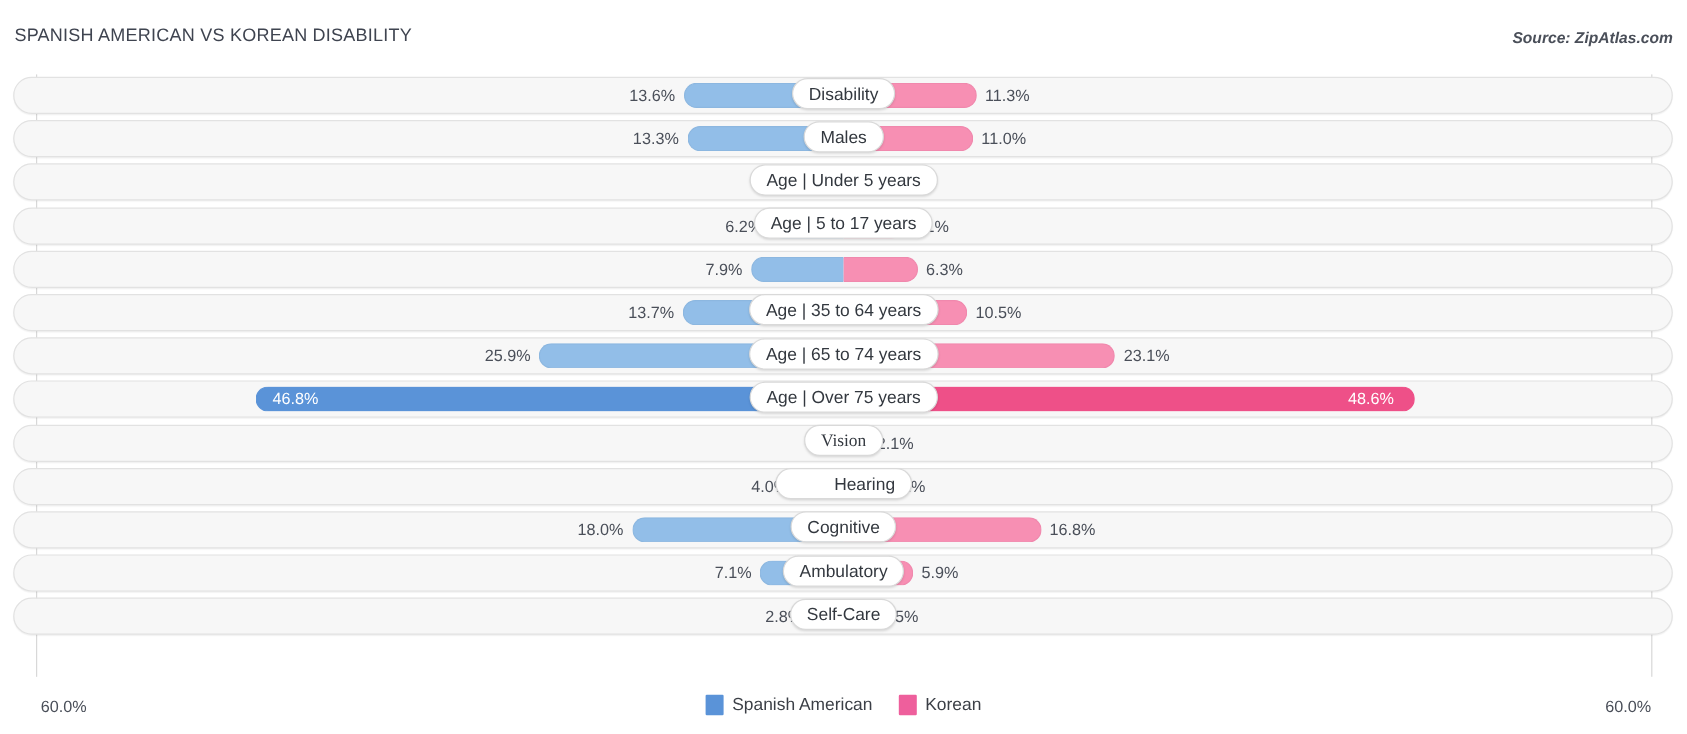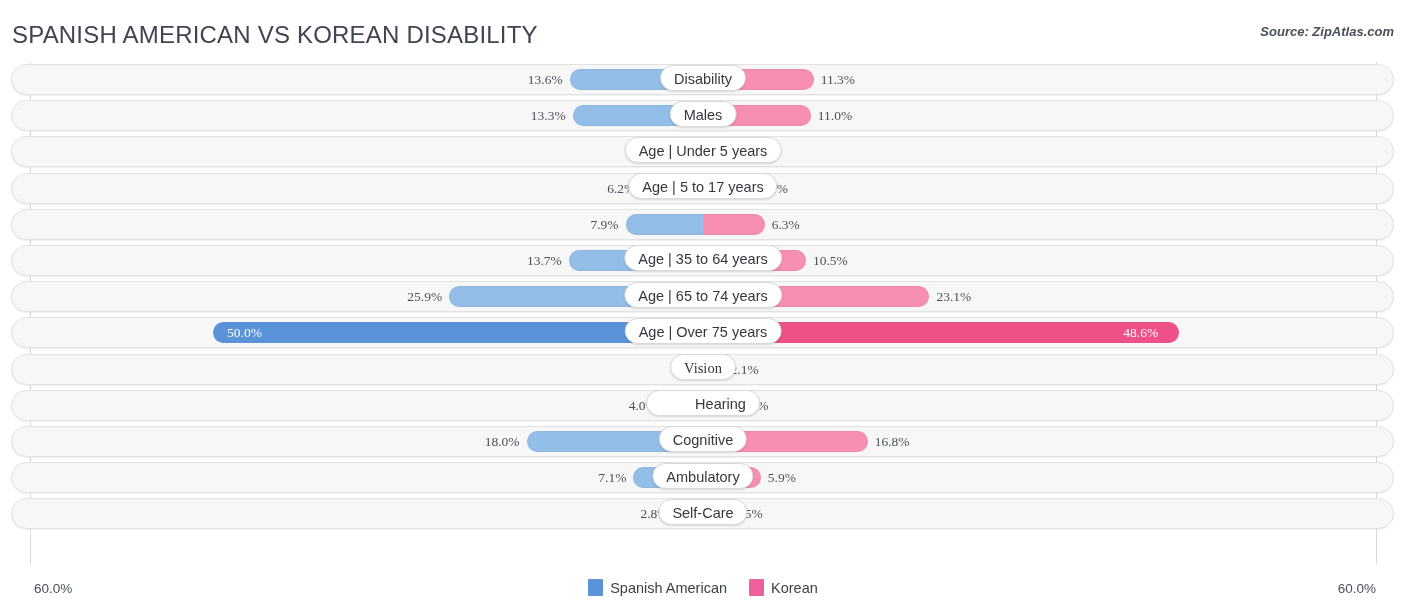--- a/index.html
+++ b/index.html
@@ -19,21 +19,21 @@
   
   .header {
     position: absolute;
     top: 0; left: 0; right: 0;
     height: 58px;
   }
   .chart-title {
     position: absolute;
     left: 12px;
     top: 21px;
-    font-size: 24px;
+    font-size: 15px;
     letter-spacing: 0.2px;
     color: #3f4450;
     white-space: nowrap;
   }
   .source {
     position: absolute;
     right: 12px;
     top: 24px;
     font-size: 13px;
     font-style: italic;
@@ -107,21 +107,20 @@
   .row.hl .bar.left  { background: #5a93d8; border-color: #5a93d8; }
   .row.hl .bar.right { background: #ee5088; border-color: #ee5088; }
 
   .val {
     position: absolute;
     top: 8px;
     font-size: 13.5px;
     color: #4a4f59;
     white-space: nowrap;
     line-height: 19px;
-    font-family: Liberation Serif, serif;
   }
   .val.inside { color: #ffffff; }
 
   .pill {
     position: absolute;
     top: 2.5px;
     height: 26px;
     line-height: 26px;
     transform: translateX(-50%);
     padding: 0 13px;
@@ -242,21 +241,21 @@
         <div class="bar left" style="left: 449.18px; width: 253.82px;"></div>
         <div class="bar right" style="left: 703px; width: 226.38px;"></div>
         <div class="val" style="right: 963.82px;">25.9%</div>
         <div class="val" style="left: 936.38px;">23.1%</div>
         <div class="pill" style="left: 703px;">Age | 65 to 74 years</div>
       </div>
       <div class="row hl">
         <div class="track"></div>
         <div class="bar left" style="left: 213px; width: 490px;"></div>
         <div class="bar right" style="left: 703px; width: 476.28px;"></div>
-        <div class="val inside" style="left: 227px;">50.0%</div>
+        <div class="val inside" style="left: 227px;">46.8%</div>
         <div class="val inside" style="left: 1123.28px;">48.6%</div>
         <div class="pill" style="left: 703px;">Age | Over 75 years</div>
       </div>
       <div class="row">
         <div class="track"></div>
         <div class="bar left" style="left: 674.58px; width: 28.42px;"></div>
         <div class="bar right" style="left: 703px; width: 20.58px;"></div>
         <div class="val" style="right: 738.42px; margin-top: 32px;">2.9%</div>
         <div class="val" style="left: 730.58px;">2.1%</div>
         <div class="pill" style="left: 703px; font-family: Liberation Serif, serif;">Vision</div>

